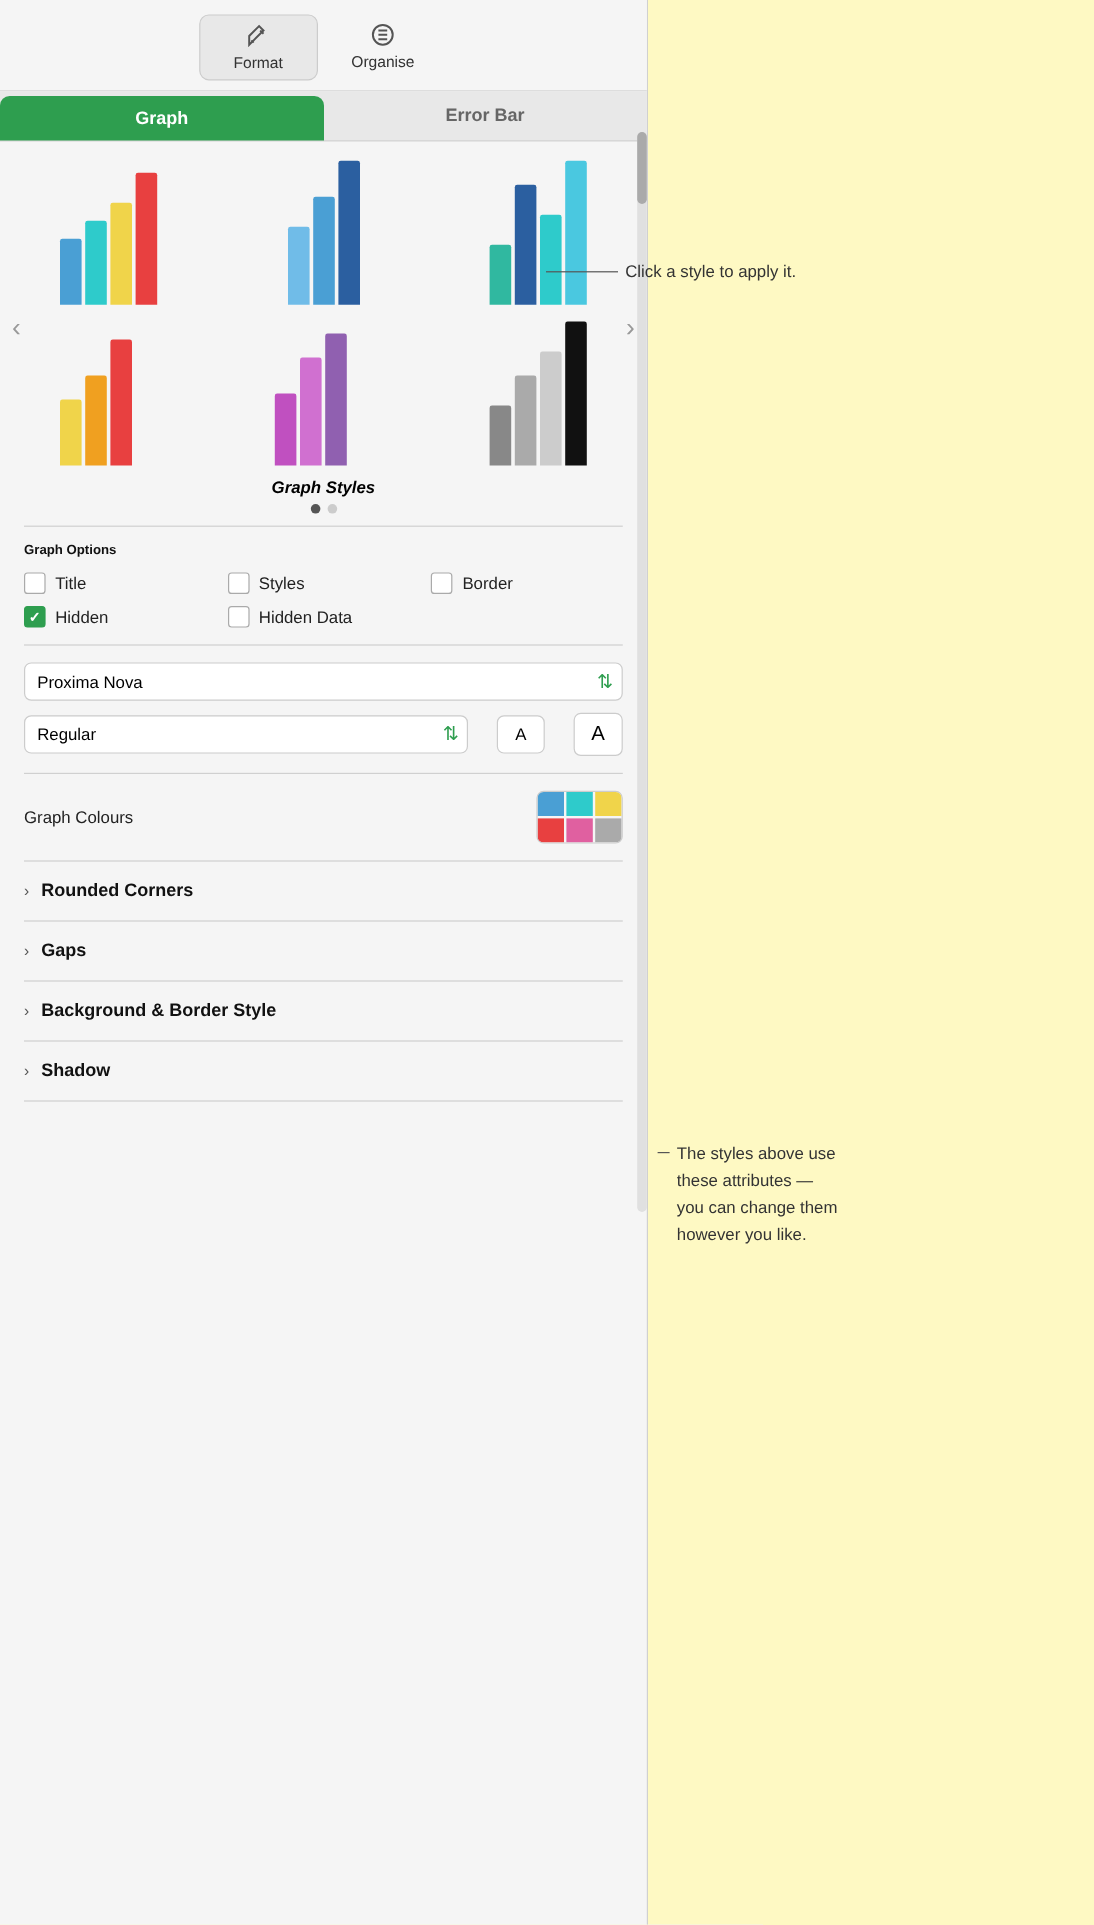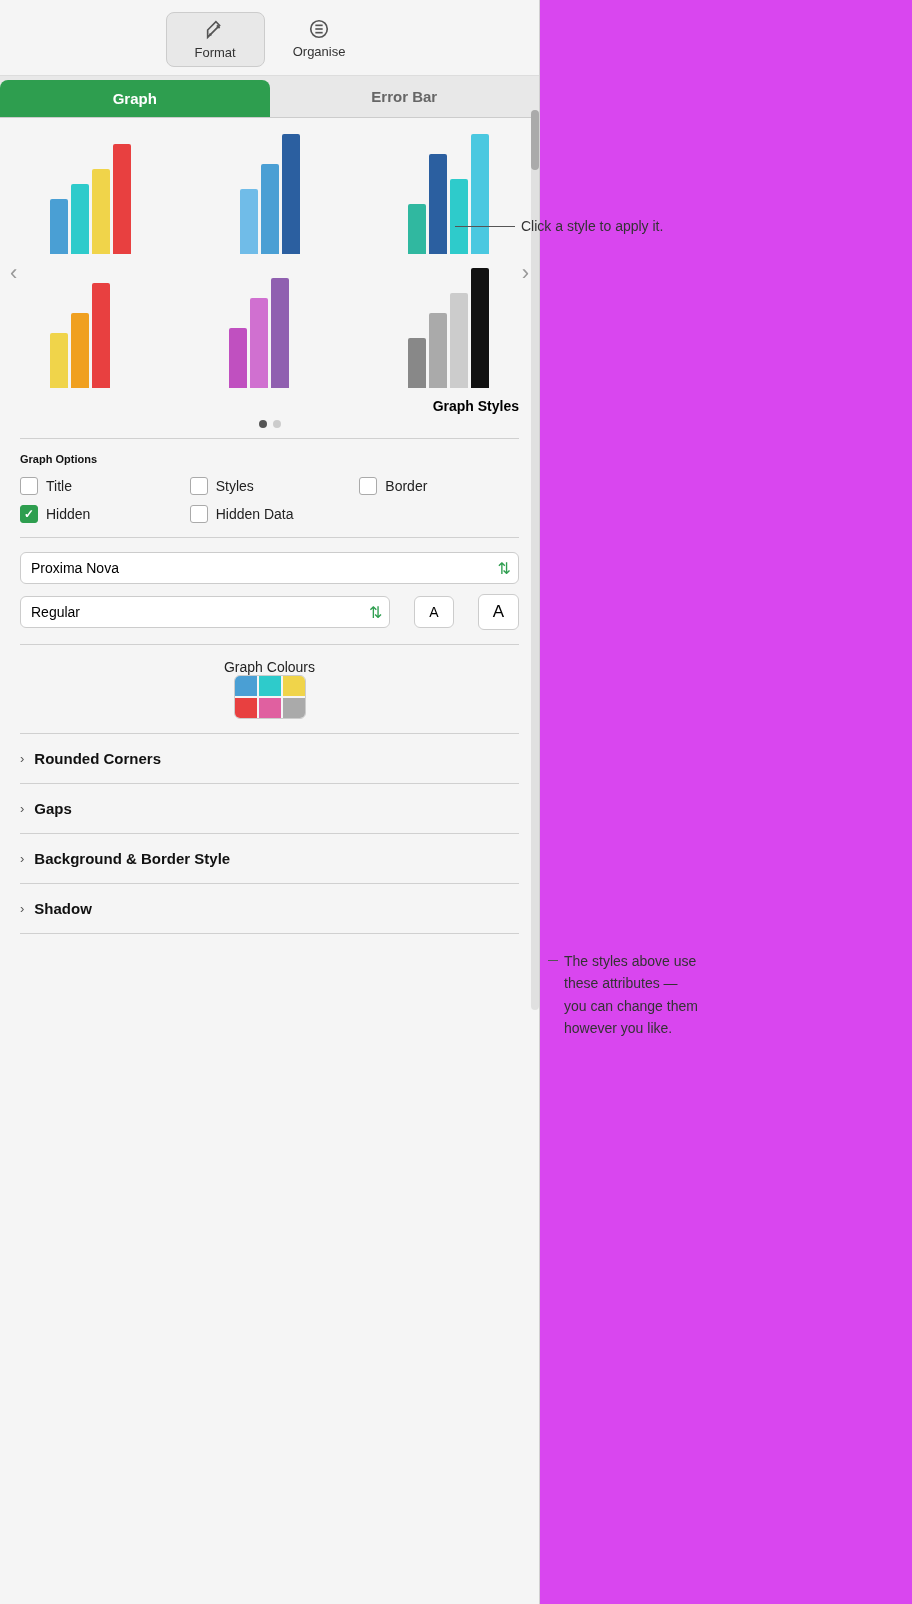--- a/index.html
+++ b/index.html
@@ -106,24 +106,25 @@
       border: none;
       font-size: 22px;
       color: #999;
       cursor: pointer;
       padding: 4px 8px;
     }
     .nav-arrow.left { left: 2px; }
     .nav-arrow.right { right: 2px; }
 
     .graph-styles-label {
-      text-align: right;
+      text-align: center;
       font-weight: 700;
       font-size: 14px;
       margin-top: 10px;
+      font-style: italic;
     }
     .dot-indicators {
       display: flex;
       justify-content: center;
       gap: 6px;
       margin: 6px 0 10px;
     }
     .dot {
       width: 8px;
       height: 8px;
@@ -229,21 +230,20 @@
       font-weight: 500;
     }
     .size-btn.large { font-size: 17px; }
 
     
     .colours-row {
       display: flex;
       align-items: center;
       justify-content: space-between;
       padding: 14px 20px;
-      flex-direction: column;
     }
     .colours-label {
       font-size: 14px;
       color: #222;
     }
     .colour-swatch {
       display: grid;
       grid-template-columns: repeat(3, 1fr);
       grid-template-rows: repeat(2, 1fr);
       gap: 2px;
@@ -296,21 +296,21 @@
       height: 60px;
       background: #aaa;
       border-radius: 4px;
       position: absolute;
       top: 0;
     }
   </style>
 </head>
 <body>
 
-<div style="position: relative; width: 912px; min-height: 1604px; background: #d946ef;">
+<div style="position: relative; width: 912px; min-height: 1604px; background: #fef9c3;">
 
   <div class="panel">
 
     <div class="toolbar">
       <button class="toolbar-btn active">
         <svg viewBox="0 0 24 24" fill="none" stroke="#555" stroke-width="1.8">
           <path d="M4 20l4-4 9-9-4-4-9 9L4 20z"></path>
           <path d="M14 7l3 3"></path>
           <path d="M6 16l2 2"></path>
         </svg>

